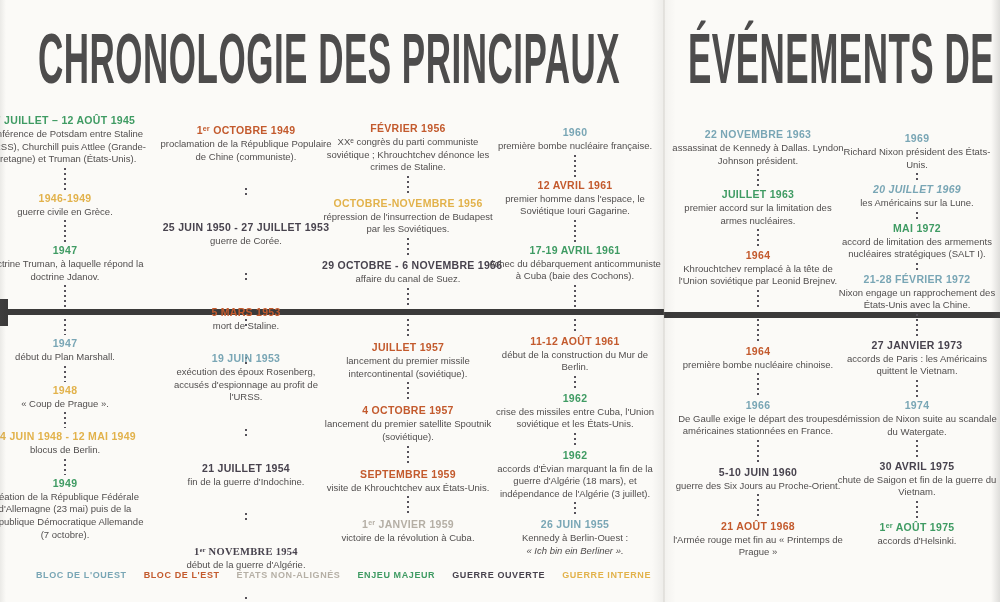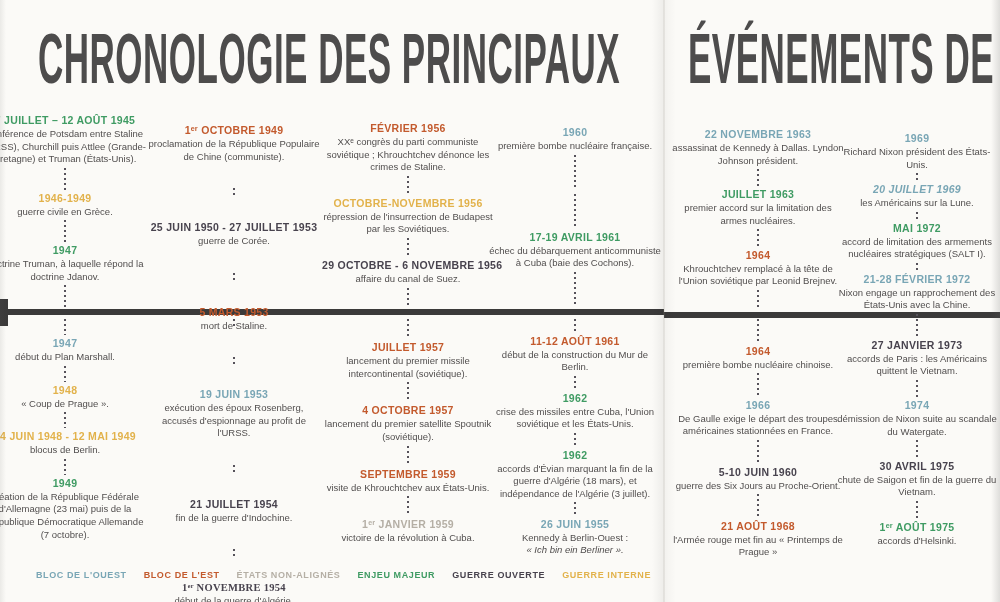--- a/index.html
+++ b/index.html
@@ -37,23 +37,23 @@
     background:linear-gradient(to left,rgba(0,0,0,0) 0%,rgba(90,90,90,0.10) 100%);
   }
   
   .col{
     position:absolute;display:flex;flex-direction:column;align-items:center;
     box-sizing:border-box;
   }
   .col.top{top:108px;height:201px;}
   .col.bottom{top:317px;height:246px;}
   .c0{left:-18px;width:166px;}
-  .c1{left:148px;width:172px;gap:23px;}
+  .c1{left:160px;width:172px;gap:23px;}
   .c2{left:322px;width:172px;}
-  .c3{left:489px;width:172px;justify-content:center;}
+  .c3{left:489px;width:172px;}
   .c4{left:672px;width:172px;}
   .c5{left:835px;width:164px;}
   .c0.top{padding-top:6px;}  .c0.bottom{padding-bottom:22px;}
   .c1.top{padding-top:16px;} .c1.bottom{padding-bottom:4px;}
   .c2.top{padding-top:14px;} .c2.bottom{padding-bottom:18px;}
   .c3.top{padding-top:18px;} .c3.bottom{padding-bottom:6px;}
   .c4.top{padding-top:20px;} .c4.bottom{padding-bottom:4px;}
   .c5.top{padding-top:24px;} .c5.bottom{padding-bottom:16px;}
   .entry{text-align:center;width:100%;}
   .date{
@@ -136,21 +136,21 @@
     <div class="connector"></div>
     <div class="entry">
       <div class="date" style="color: rgb(195, 90, 45);">5 MARS 1953</div>
       <div class="desc">mort de Staline.</div>
     </div>
     <div class="connector"></div>
   </div>
 <div class="col bottom c1">
     <div class="connector"></div>
     <div class="entry">
-      <div class="date" style="color: rgb(121, 166, 181); margin-top: 36px;">19 JUIN 1953</div>
+      <div class="date" style="color: rgb(121, 166, 181);">19 JUIN 1953</div>
       <div class="desc">exécution des époux Rosenberg, accusés d'espionnage au profit de l'URSS.</div>
     </div>
     <div class="connector"></div>
     <div class="entry">
       <div class="date" style="color: rgb(72, 67, 78);">21 JUILLET 1954</div>
       <div class="desc">fin de la guerre d'Indochine.</div>
     </div>
     <div class="connector"></div>
     <div class="entry">
       <div class="date" style="color: rgb(72, 67, 78); font-family: Liberation Serif, serif;">1ᵉʳ NOVEMBRE 1954</div>
@@ -200,20 +200,24 @@
       <div class="date" style="color: rgb(181, 175, 165);">1ᵉʳ JANVIER 1959</div>
       <div class="desc">victoire de la révolution à Cuba.</div>
     </div>
   </div>
 <div class="col top c3">
     <div class="entry">
       <div class="date" style="color: rgb(121, 166, 181);">1960</div>
       <div class="desc">première bombe nucléaire française.</div>
     </div>
     <div class="connector"></div>
+    <div class="entry">
+      <div class="date" style="color: rgb(195, 90, 45);">12 AVRIL 1961</div>
+      <div class="desc">premier homme dans l'espace, le Soviétique Iouri Gagarine.</div>
+    </div>
     <div class="connector"></div>
     <div class="entry">
       <div class="date" style="color: rgb(63, 155, 99);">17-19 AVRIL 1961</div>
       <div class="desc">échec du débarquement anticommuniste à Cuba (baie des Cochons).</div>
     </div>
     <div class="connector"></div>
   </div>
 <div class="col bottom c3">
     <div class="connector"></div>
     <div class="entry">

